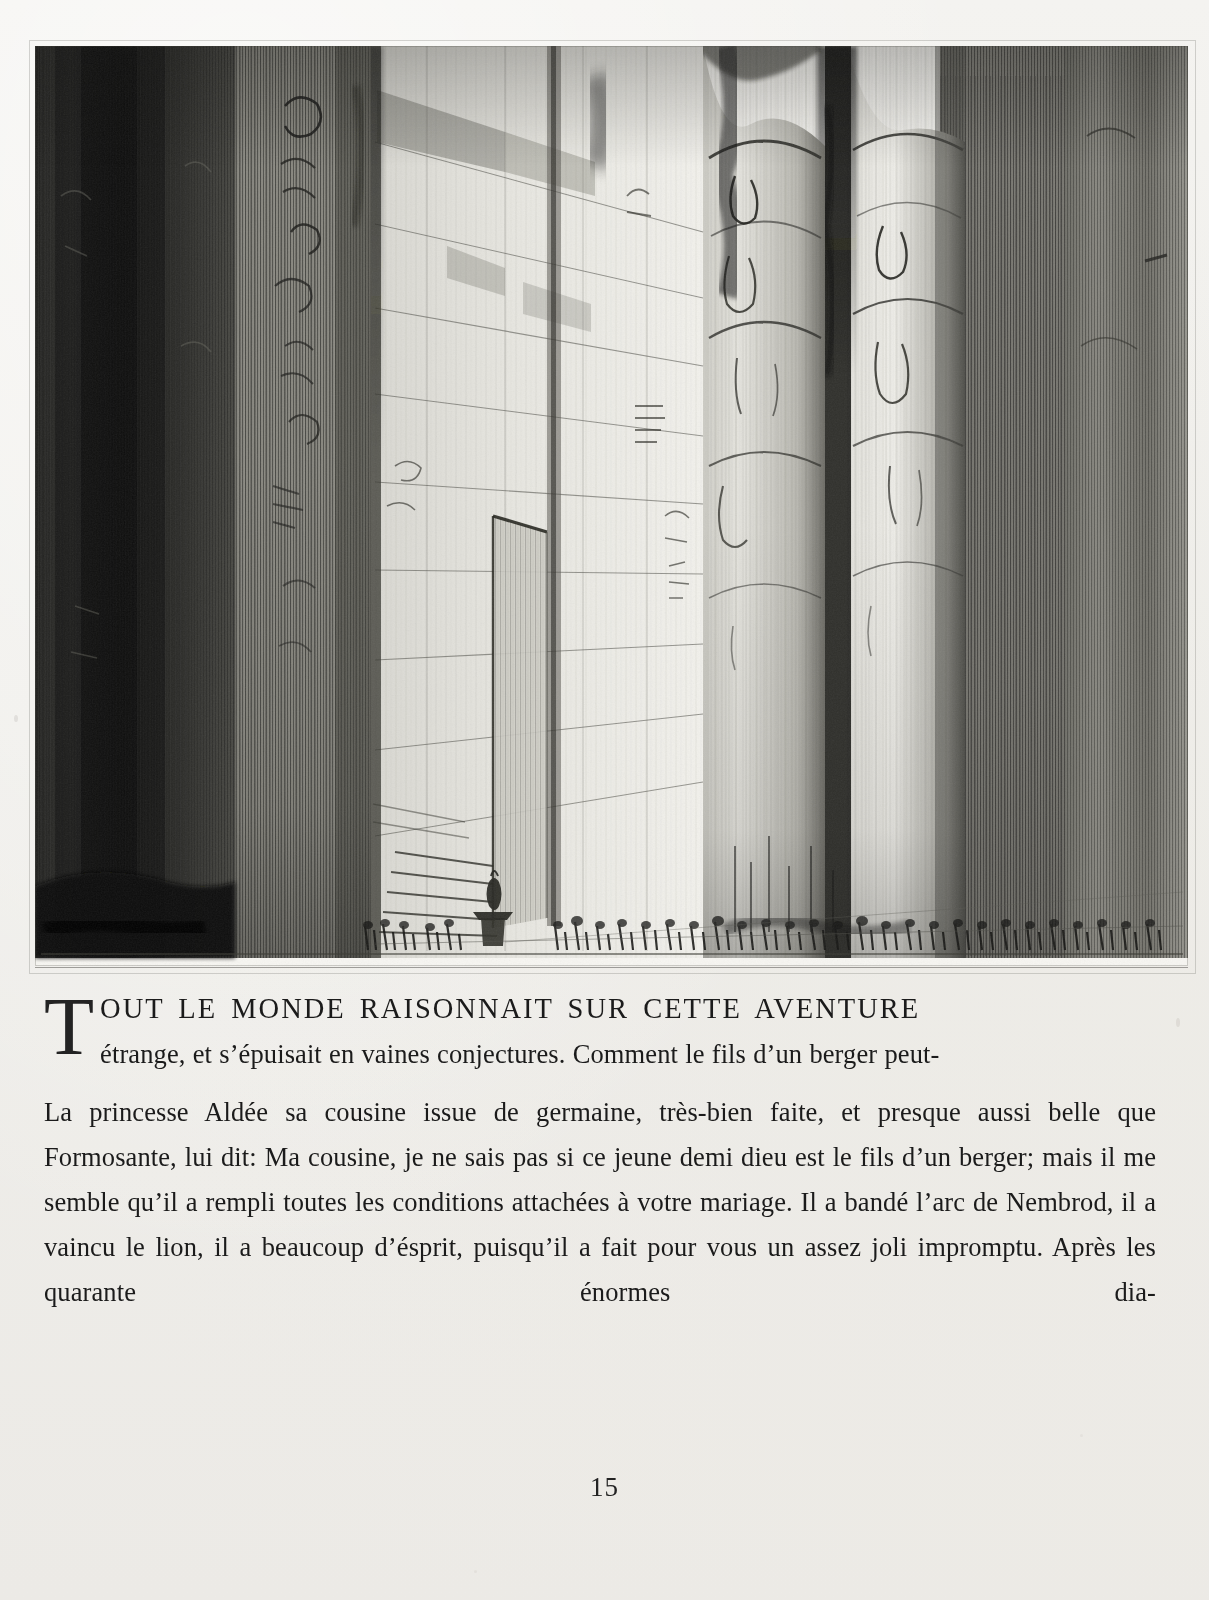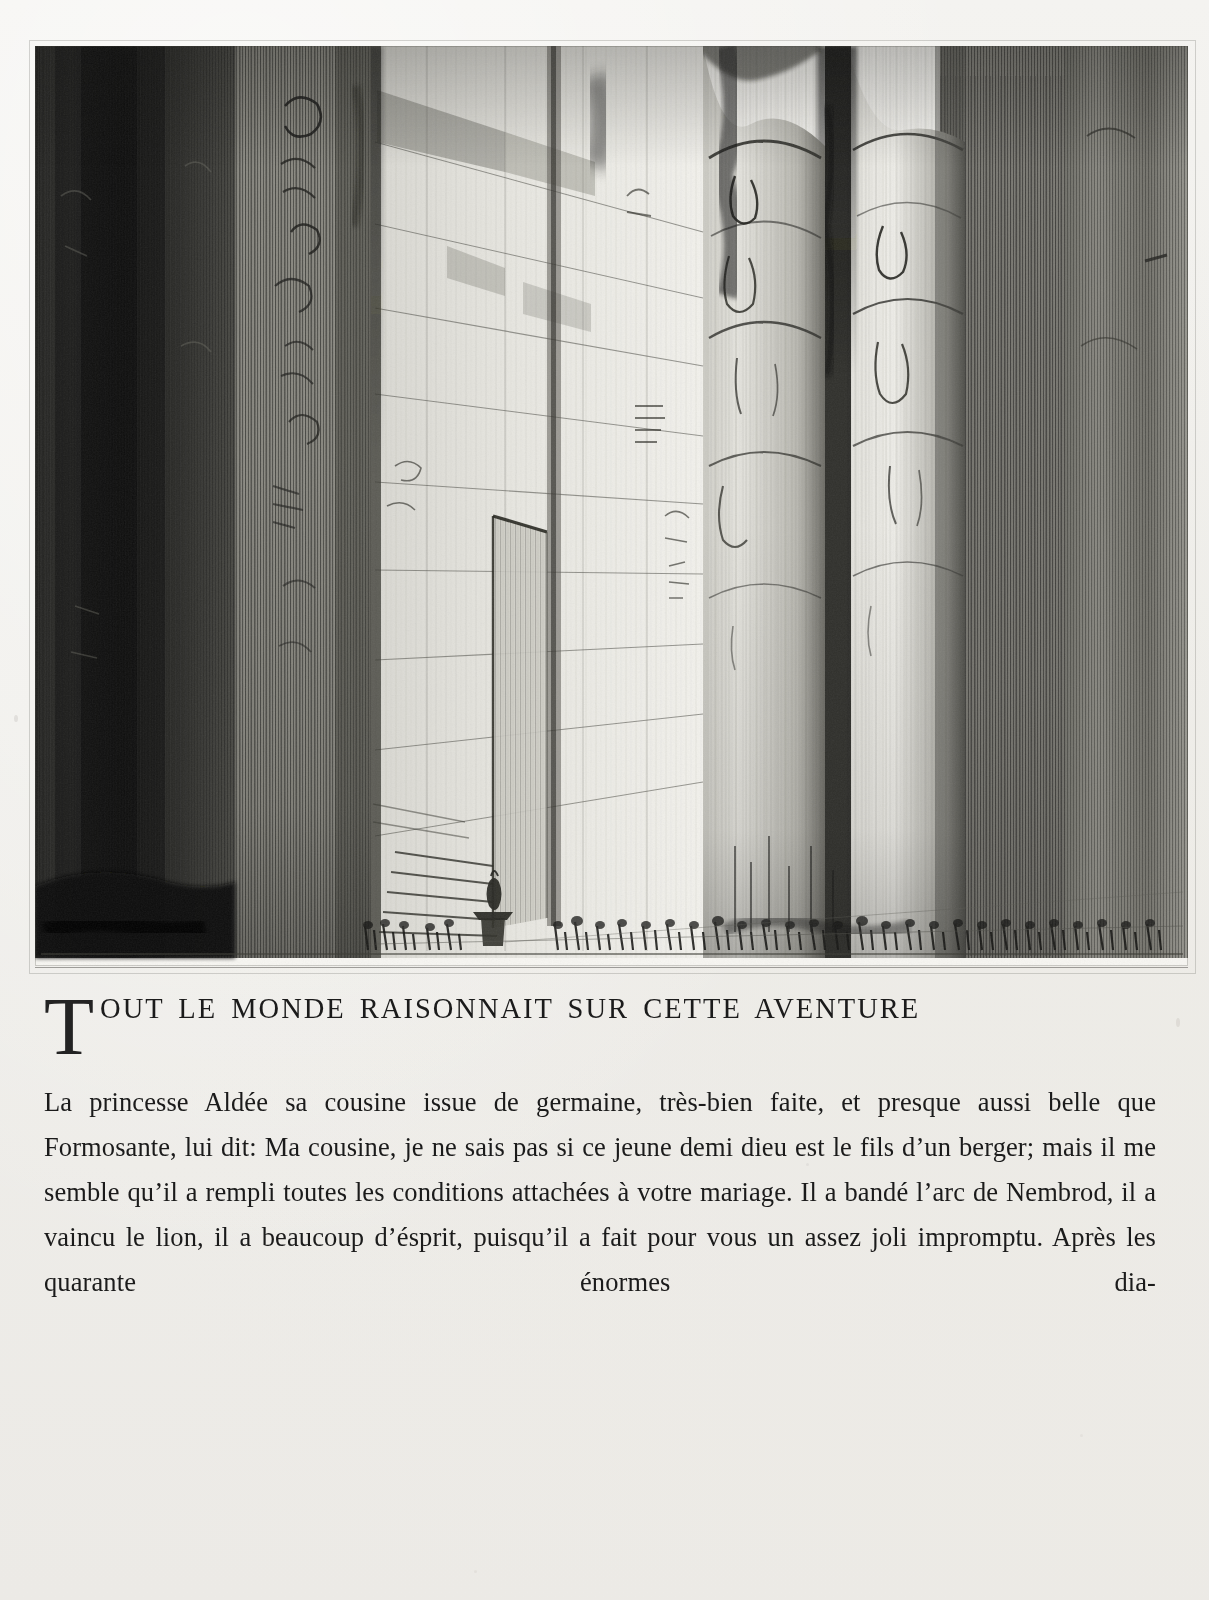--- a/index.html
+++ b/index.html
@@ -101,21 +101,21 @@
     word-spacing: 5px;
     text-align: center;
     white-space: nowrap;
   }
   .cont-line {
     display: block;
     line-height: 45px;
     padding-left: 16px;
   }
 
-  .para2 { margin-top: 2px; }
+  .para2 { margin-top: 12px; }
 
   .folio {
     position: absolute;
     left: 0;
     right: 0;
     top: 1472px;
     text-align: center;
     font-size: 27px;
     color: #232323;
     letter-spacing: 1px;
@@ -470,26 +470,30 @@
       </svg>
     </div>
     <div class="plate-baseline"></div>
   </div>
 
   <div class="textblock">
 
     <div class="para opening natural">
       <span class="dropcap">T</span>
       <span class="smallcaps-line">OUT LE MONDE RAISONNAIT SUR CETTE AVENTURE</span>
+      <span class="cont-line">étrange, et s’épuisait en vaines conjectures. Comment le fils d’un berger peut-</span>
     </div>
 
 
     <div class="para para2">La princesse Aldée sa cousine issue de germaine, très-bien faite, et presque aussi belle que Formosante, lui dit: Ma cousine, je ne sais pas si ce jeune demi dieu est le fils d’un berger; mais il me semble qu’il a rempli toutes les conditions attachées à votre mariage. Il a bandé l’arc de Nembrod, il a vaincu le lion, il a beaucoup d’ésprit, puisqu’il a fait pour vous un assez joli impromptu. Après les quarante énormes dia-</div>
   </div>
 
+  <div class="folio">
+    <span>15</span>
+  </div>
 
   <div class="speck" style="left:14px;  top:715px;  width:4px;  height:7px;  opacity:.45;"></div>
   <div class="speck" style="left:1176px;top:1018px; width:4px;  height:9px;  opacity:.40;"></div>
   <div class="speck" style="left:331px; top:1150px; width:3px;  height:3px;  opacity:.30;"></div>
   <div class="speck" style="left:806px; top:1163px; width:3px;  height:3px;  opacity:.28;"></div>
   <div class="speck" style="left:474px; top:1570px; width:3px;  height:3px;  opacity:.25;"></div>
   <div class="speck" style="left:1080px;top:1434px; width:3px;  height:3px;  opacity:.22;"></div>
 
 </div>
 

